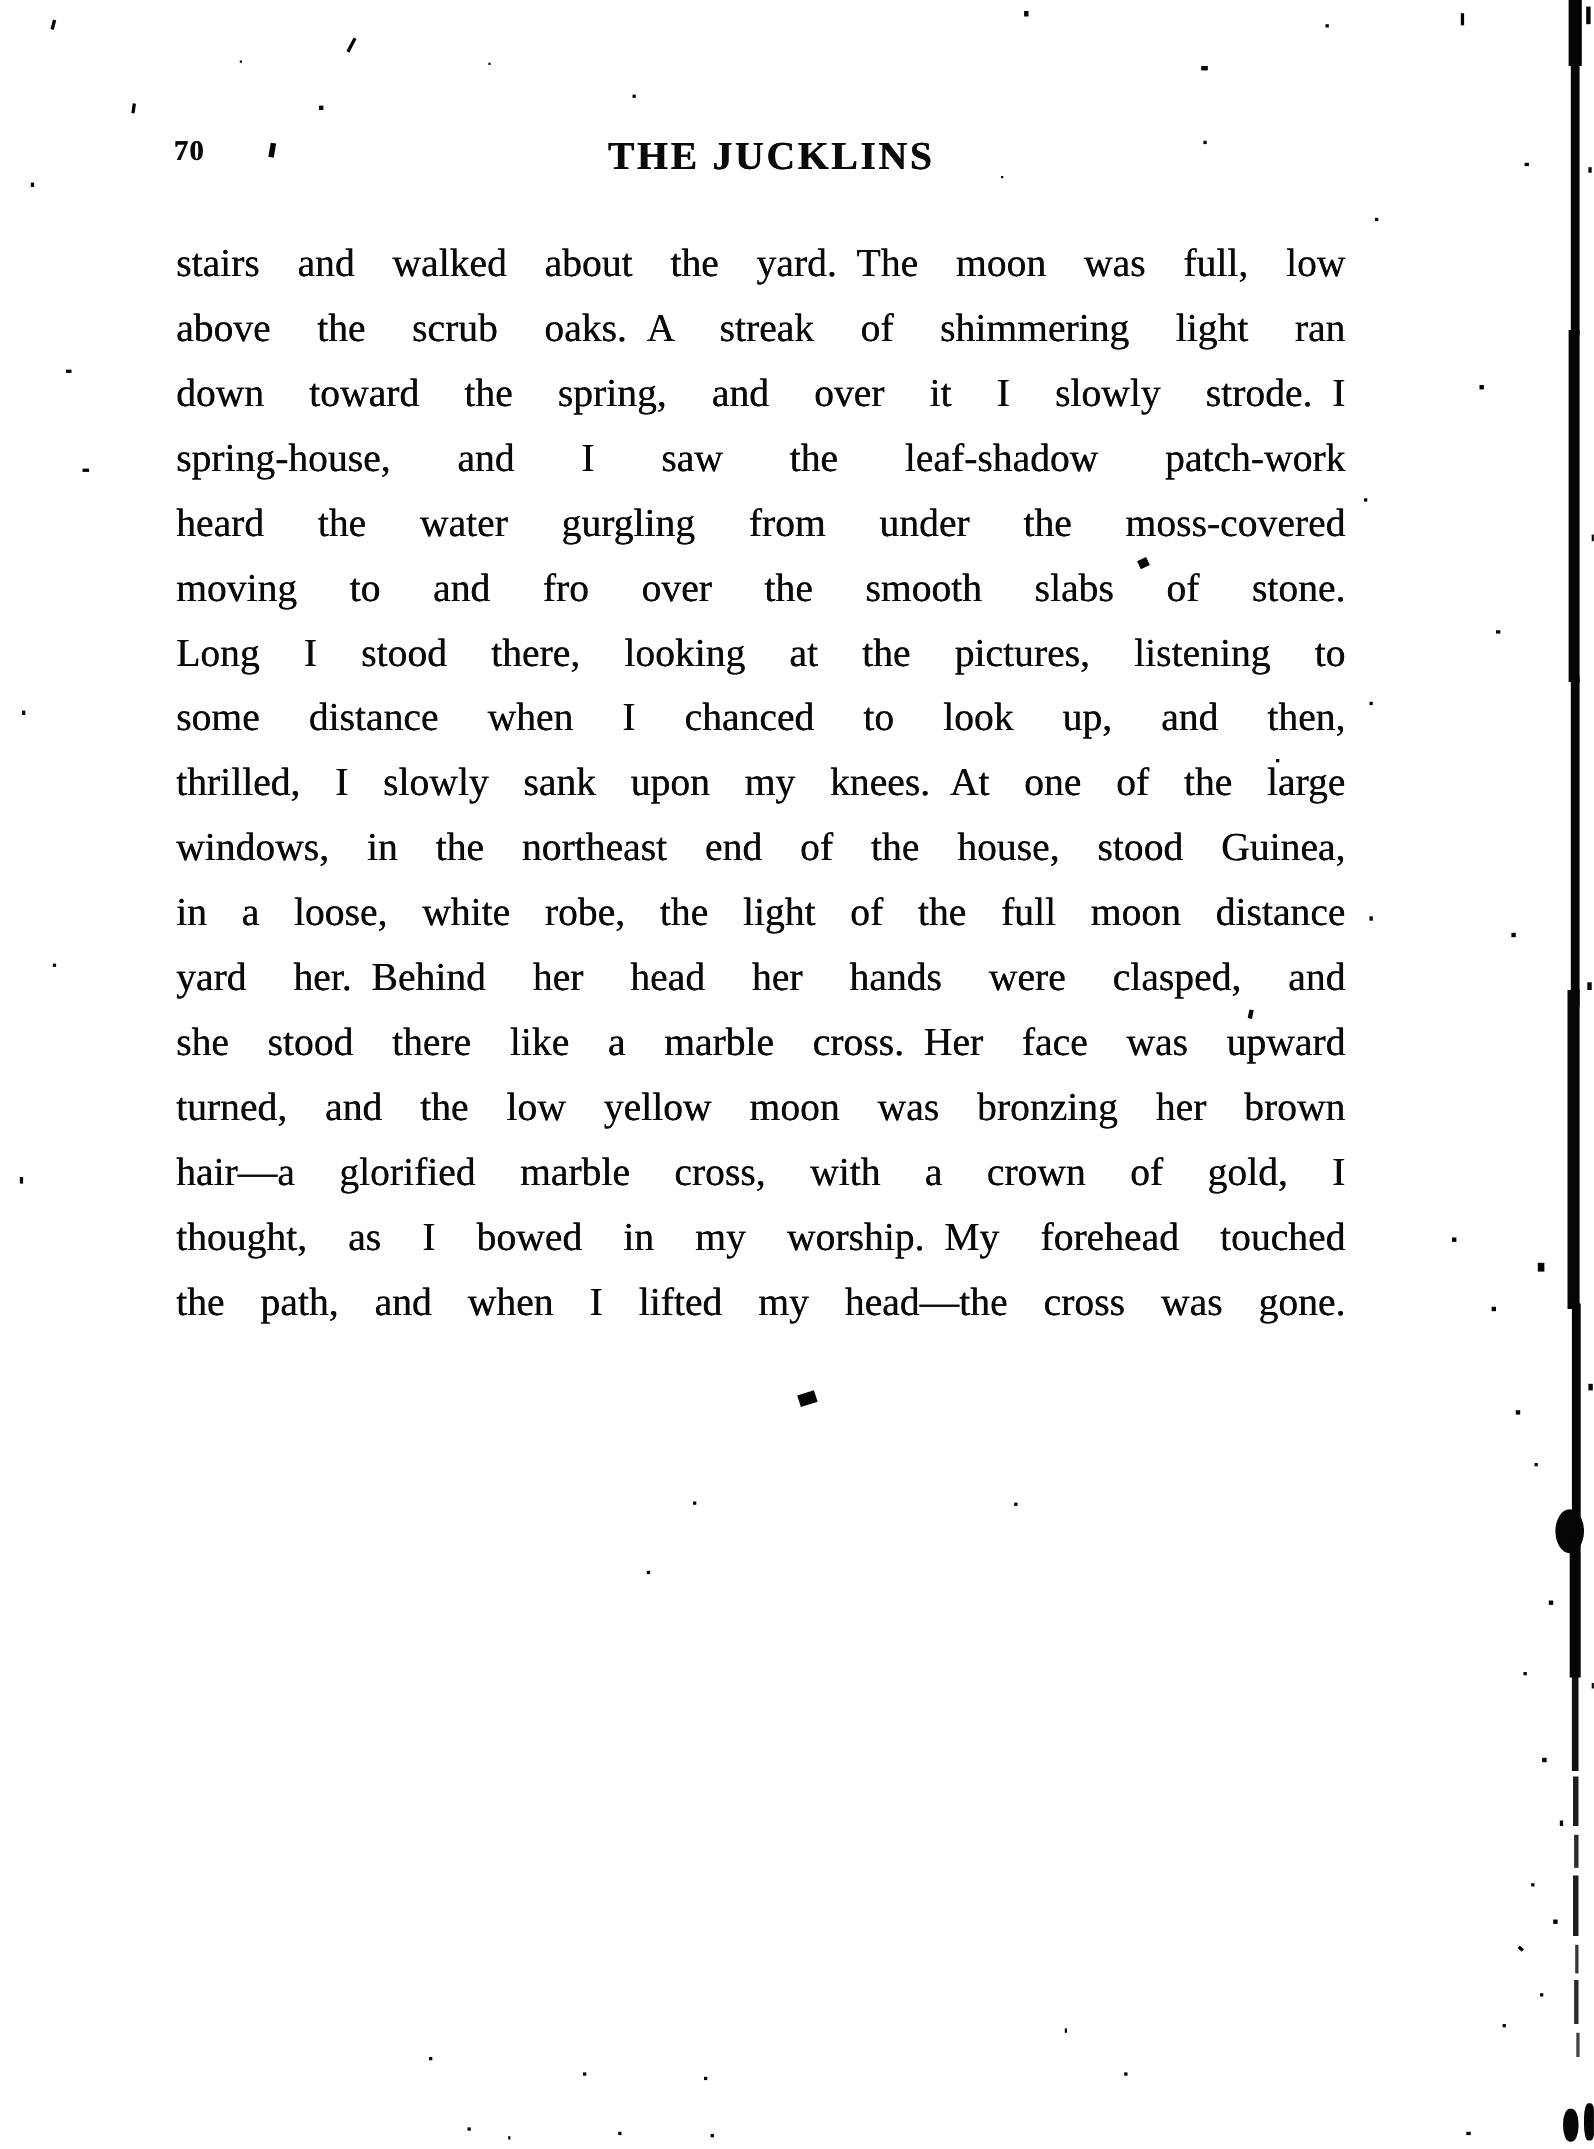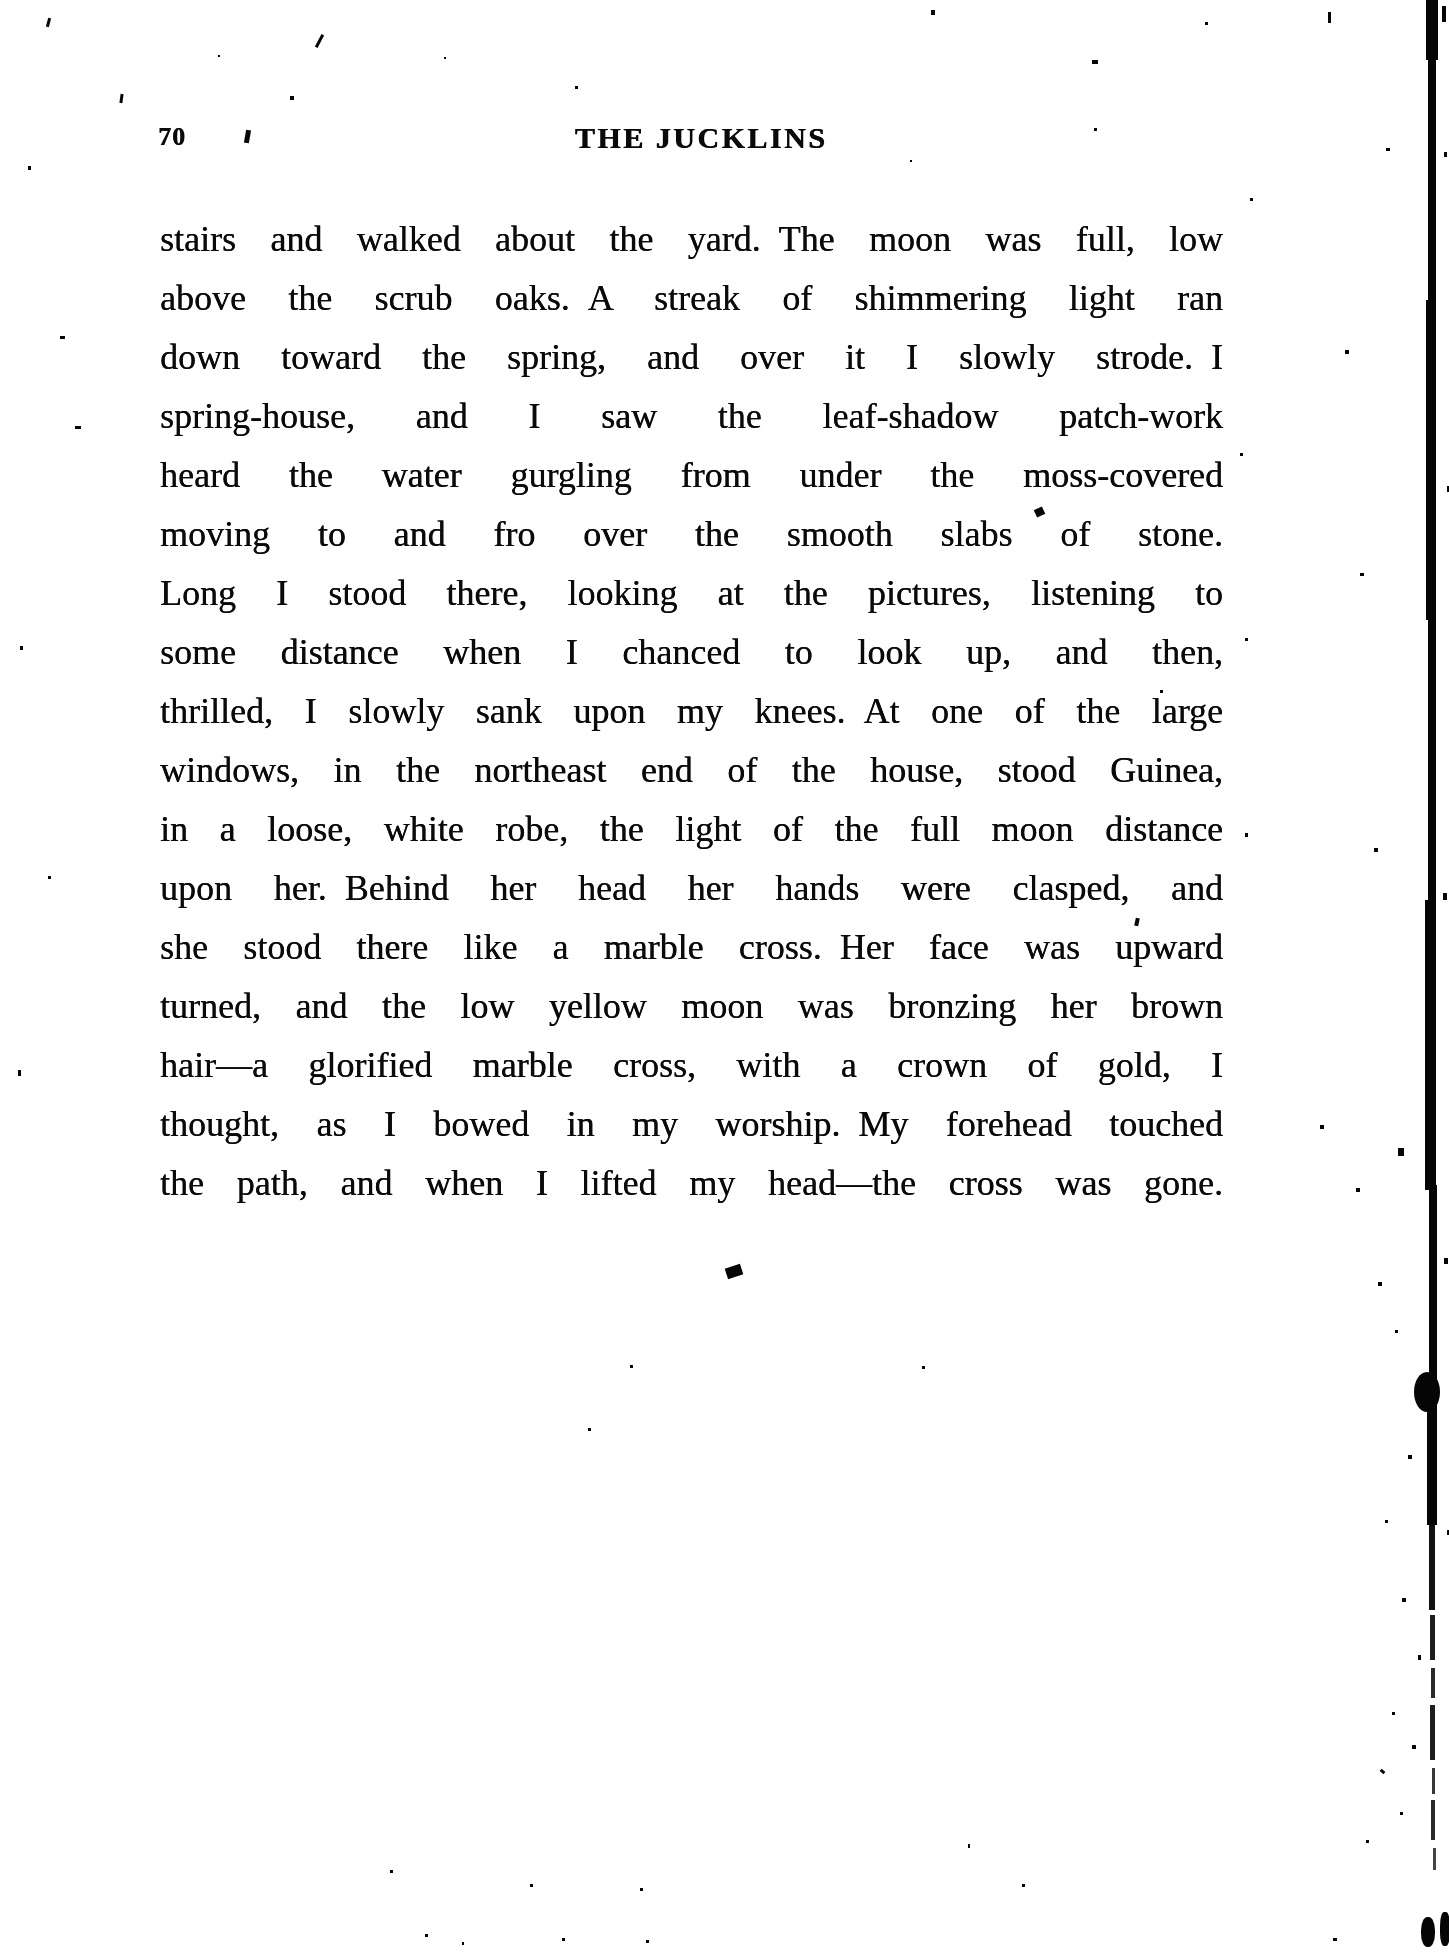--- a/index.html
+++ b/index.html
@@ -14,21 +14,21 @@
   .page{position:absolute;inset:0;}
   
   .header{position:absolute;top:118px;left:0;width:1449px;height:46px;}
   .page-number{
     position:absolute;left:158px;top:4px;
     font-size:26px;font-weight:bold;letter-spacing:1px;
     text-shadow:0.5px 0 0 currentColor;
   }
   .running-title{
     position:absolute;left:701px;top:3px;transform:translateX(-50%);
-    font-size:30px;font-weight:bold;letter-spacing:2.5px;white-space:nowrap;
+    font-size:36px;font-weight:bold;letter-spacing:2.5px;white-space:nowrap;
     text-shadow:0.6px 0 0 currentColor;
   }
   
   .body-text{
     position:absolute;left:160px;top:210px;width:1063px;
     font-size:36px;
     text-shadow:0.35px 0 0 currentColor;
   }
   .text-line{
     height:59px;line-height:59px;
@@ -57,21 +57,21 @@
       <div class="text-line">above the scrub oaks. A streak of shimmering light ran</div>
       <div class="text-line">down toward the spring, and over it I slowly strode. I</div>
       <div class="text-line">spring-house, and I saw the leaf-shadow patch-work</div>
       <div class="text-line">heard the water gurgling from under the moss-covered</div>
       <div class="text-line">moving to and fro over the smooth slabs of stone.</div>
       <div class="text-line">Long I stood there, looking at the pictures, listening to</div>
       <div class="text-line">some distance when I chanced to look up, and then,</div>
       <div class="text-line">thrilled, I slowly sank upon my knees. At one of the large</div>
       <div class="text-line">windows, in the northeast end of the house, stood Guinea,</div>
       <div class="text-line">in a loose, white robe, the light of the full moon distance</div>
-      <div class="text-line">upon her. Behind her head her hands were clasped, and</div>
+      <div class="text-line">yard her. Behind her head her hands were clasped, and</div>
       <div class="text-line">she stood there like a marble cross. Her face was upward</div>
       <div class="text-line">turned, and the low yellow moon was bronzing her brown</div>
       <div class="text-line">hair—a glorified marble cross, with a crown of gold, I</div>
       <div class="text-line">thought, as I bowed in my worship. My forehead touched</div>
       <div class="text-line">the path, and when I lifted my head—the cross was gone.</div>
     </div>
 
   <div class="artifact-layer">
       <div class="art" style="left: 1426px; top: 0px; width: 12px; height: 60px; background: rgb(5, 5, 5);"></div>
       <div class="art" style="left: 1428px; top: 55px; width: 8px; height: 250px; background: rgb(5, 5, 5);"></div>

